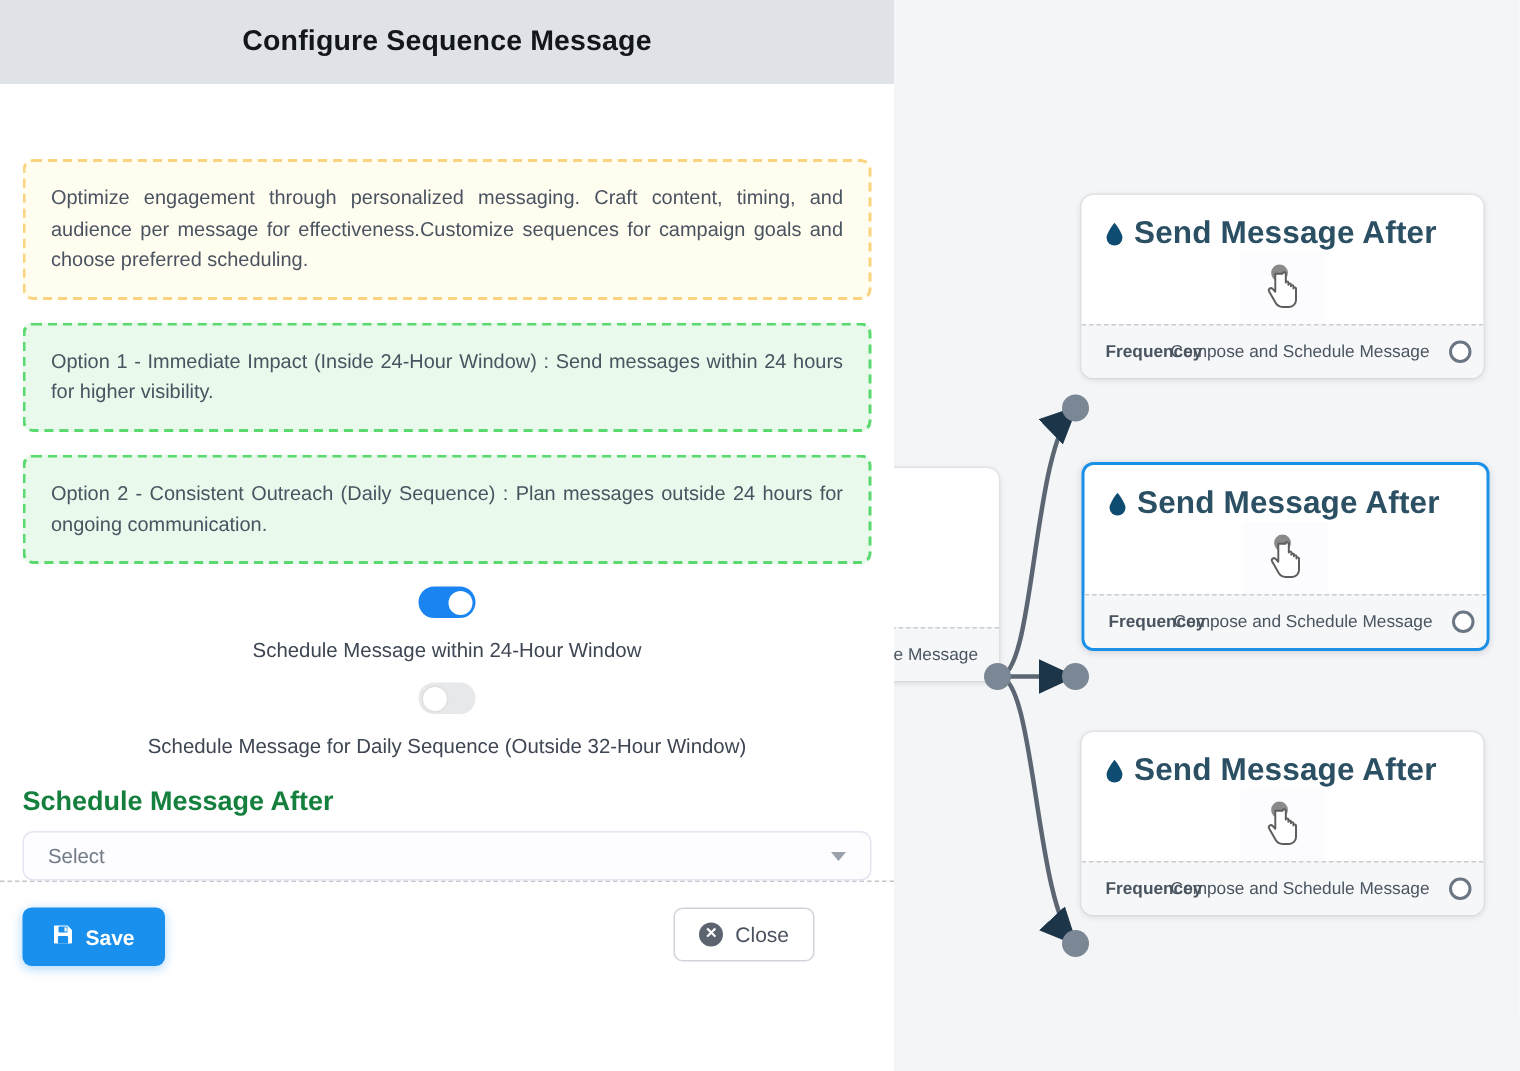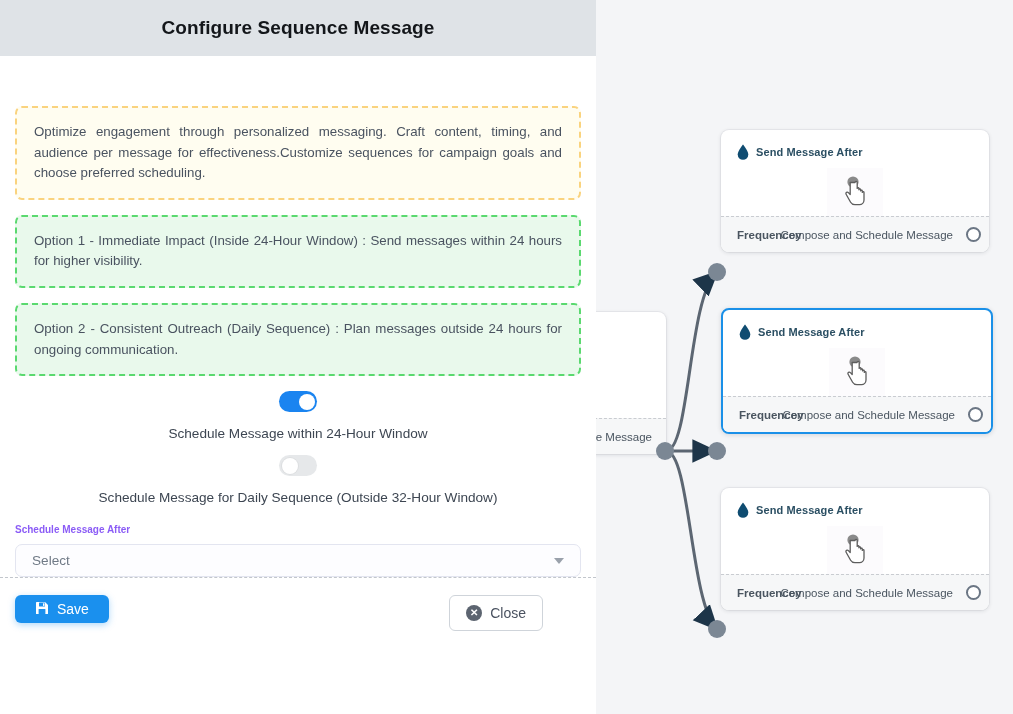--- a/index.html
+++ b/index.html
@@ -43,21 +43,21 @@
   }
   .node-body {
     flex: 1;
     padding: 14px 16px 6px 16px;
     position: relative;
   }
   .node-title {
     display: flex;
     align-items: center;
     gap: 7px;
-    font-size: 11px;
+    font-size: 21px;
     font-weight: 700;
     color: #2b4f63;
     letter-spacing: .1px;
     white-space: nowrap;
   }
   .drop-icon { display: block; }
   .node-canvas-area {
     position: absolute;
     left: 50%;
     transform: translateX(-50%);
@@ -202,22 +202,22 @@
   .switch.on { background: #1a84f0; }
   .switch.on .knob { right: 2.5px; }
   .switch.off { background: #e6e8ea; }
   .switch.off .knob { left: 2.5px; box-shadow: 0 0 0 1px rgba(0,0,0,.04); }
   .switch-label {
     font-size: 13.6px;
     color: #3d4652;
   }
 
   .field-label {
-    font-size: 10px;
-    color: #8b5cf6;
+    font-size: 18px;
+    color: #15803d;
     font-weight: 600;
     margin: 19px 0 9px 0;
   }
   .select-box {
     height: 33px;
     border: 1px solid #e3e5f0;
     border-radius: 7px;
     background: #fdfdff;
     display: flex;
     align-items: center;
@@ -253,23 +253,23 @@
     align-items: center;
     gap: 8px;
     border-radius: 6px;
     font-size: 14px;
     cursor: pointer;
     box-sizing: border-box;
   }
   .btn-save {
     background: #1a90ee;
     color: #fff;
-    font-weight: 400;
+    font-weight: 700;
     padding: 0 20px;
-    height: 28px;
+    height: 39px;
     border: none;
     box-shadow: 0 2px 7px rgba(26,144,238,.35);
   }
   .btn-close {
     background: #fff;
     color: #4a5260;
     border: 1px solid #cfd4da;
     padding: 0 16px;
     height: 36px;
     font-weight: 400;

